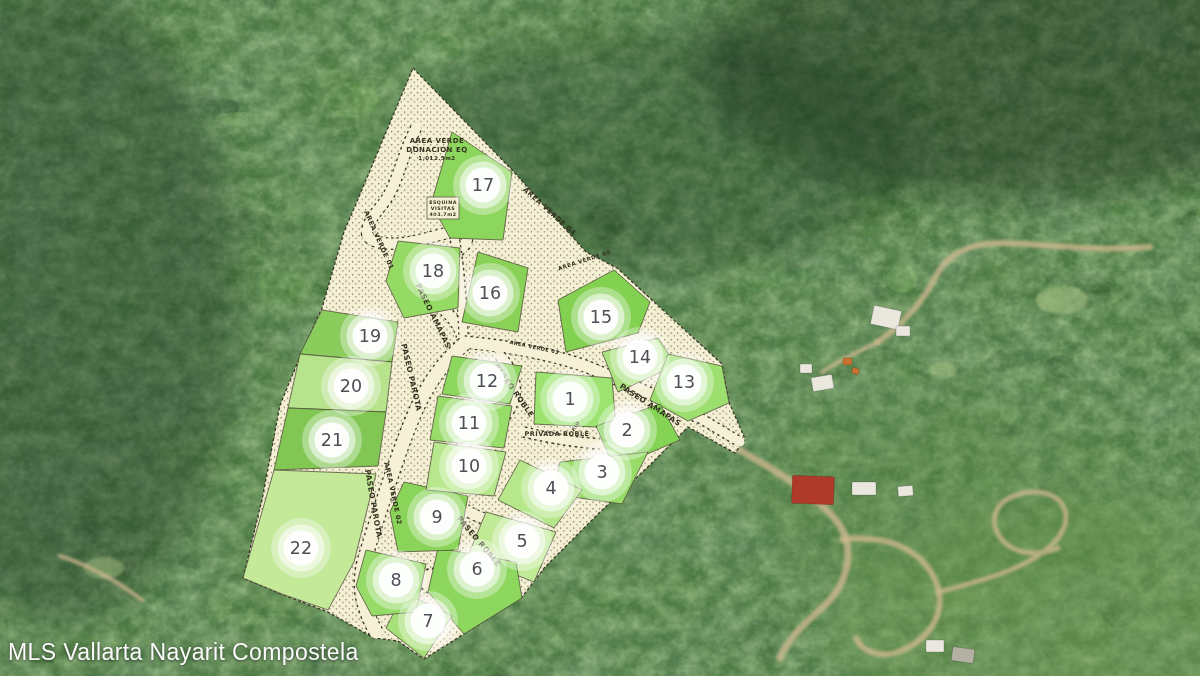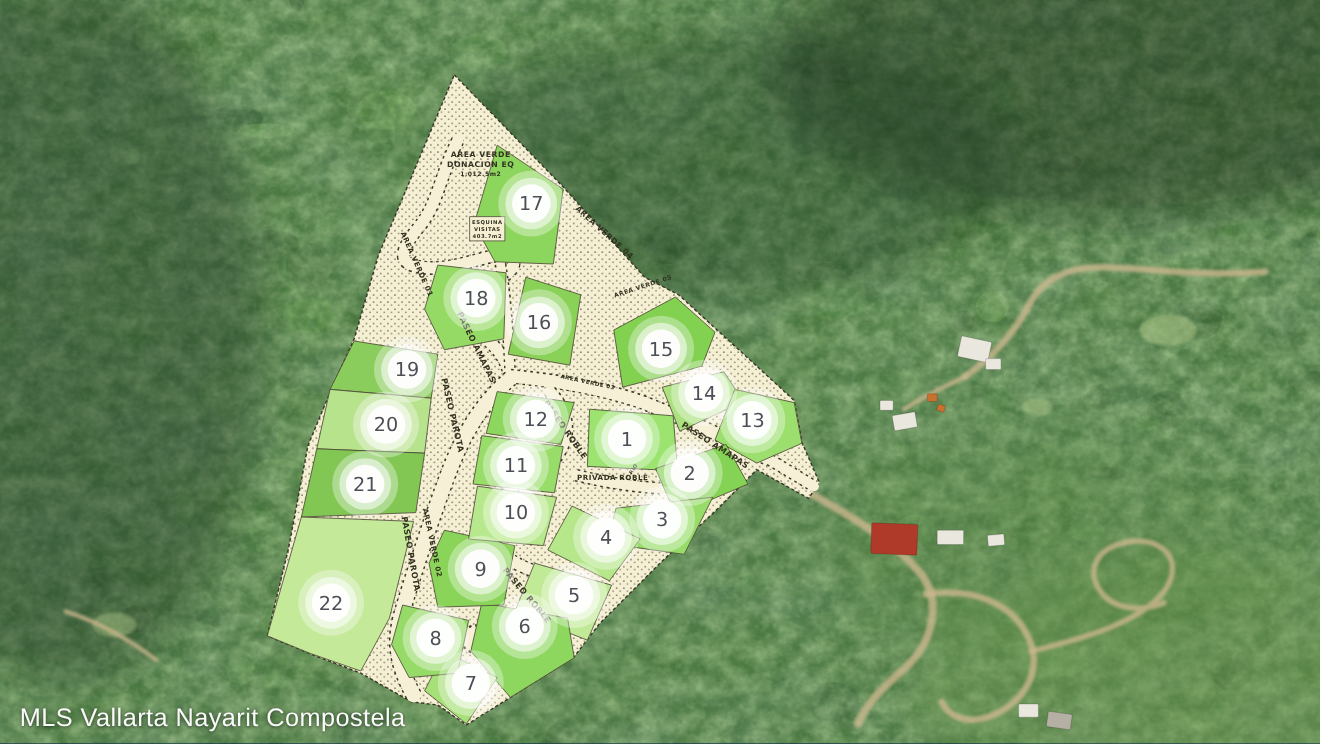--- a/index.html
+++ b/index.html
@@ -1,19 +1,19 @@
 <!DOCTYPE html>
 <html><head>
 <meta charset="utf-8">
 <style>
   html,body{margin:0;padding:0;background:#222;}
   .stage{position:relative;width:1200px;height:676px;overflow:hidden;background:#0369a1;font-family:"DejaVu Sans",sans-serif;}
   svg{display:block;}
   .watermark{
-    position:absolute;left:18px;bottom:10px;
+    position:absolute;left:8px;bottom:10px;
     color:#ffffff;font-size:23px;letter-spacing:.4px;
     font-family:"Liberation Sans",sans-serif;
     text-shadow:0 1px 3px rgba(0,0,0,.5), 0 0 6px rgba(0,0,0,.25);
     opacity:.97;white-space:nowrap;
   }
 </style>
 </head>
 <body>
 
 <div class="stage">

